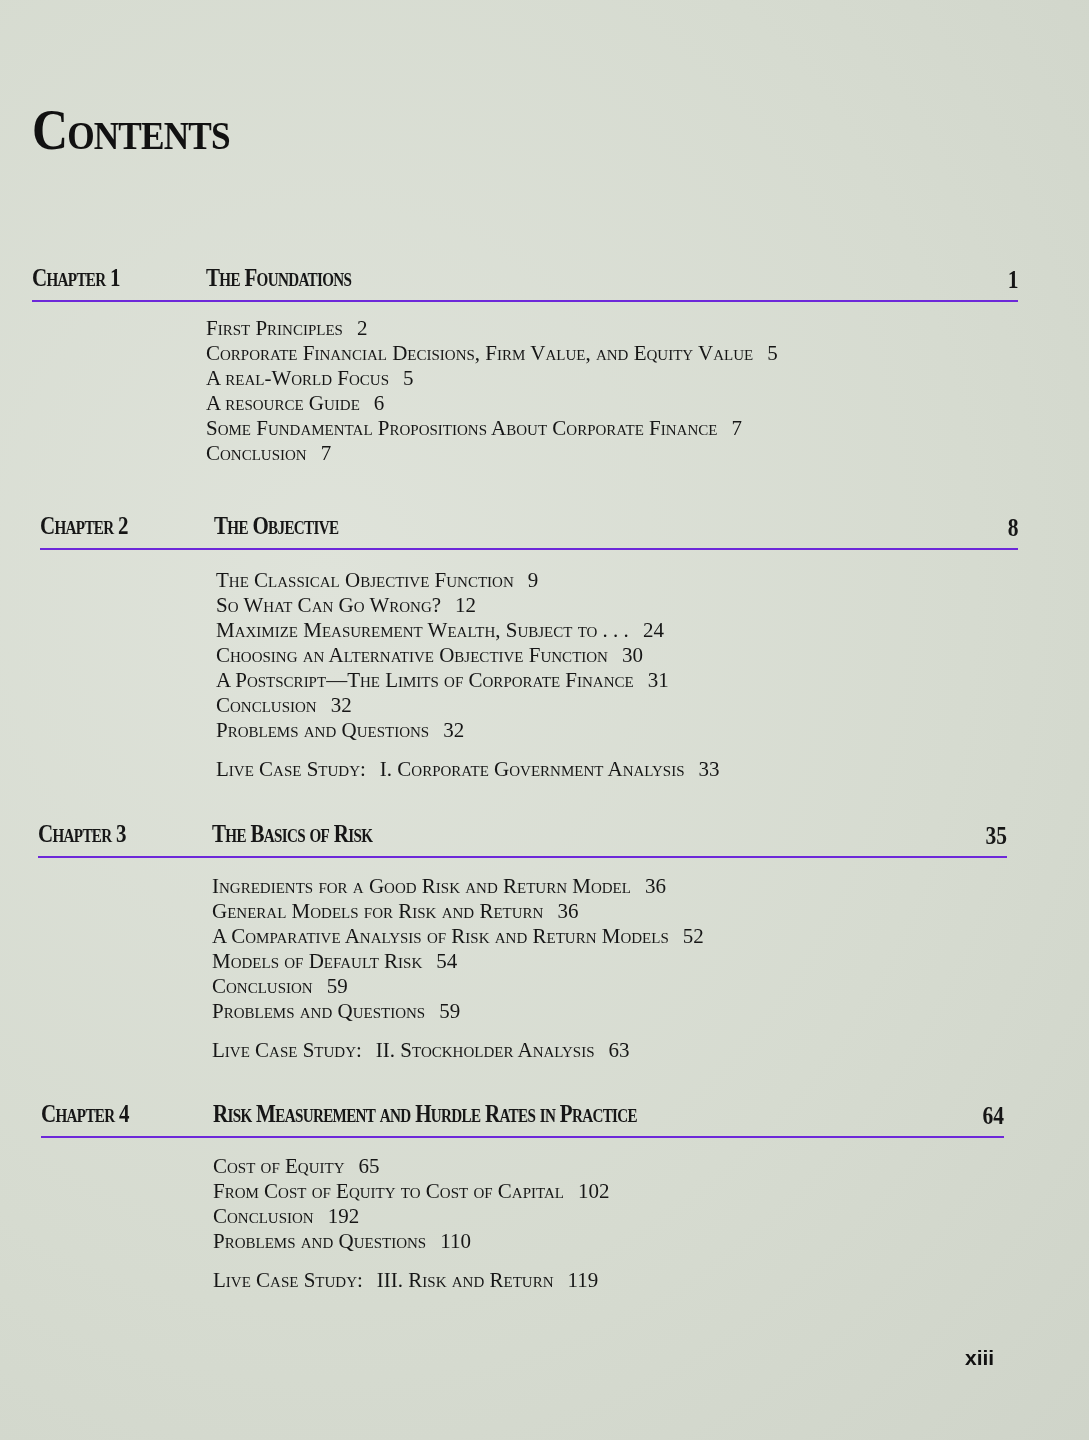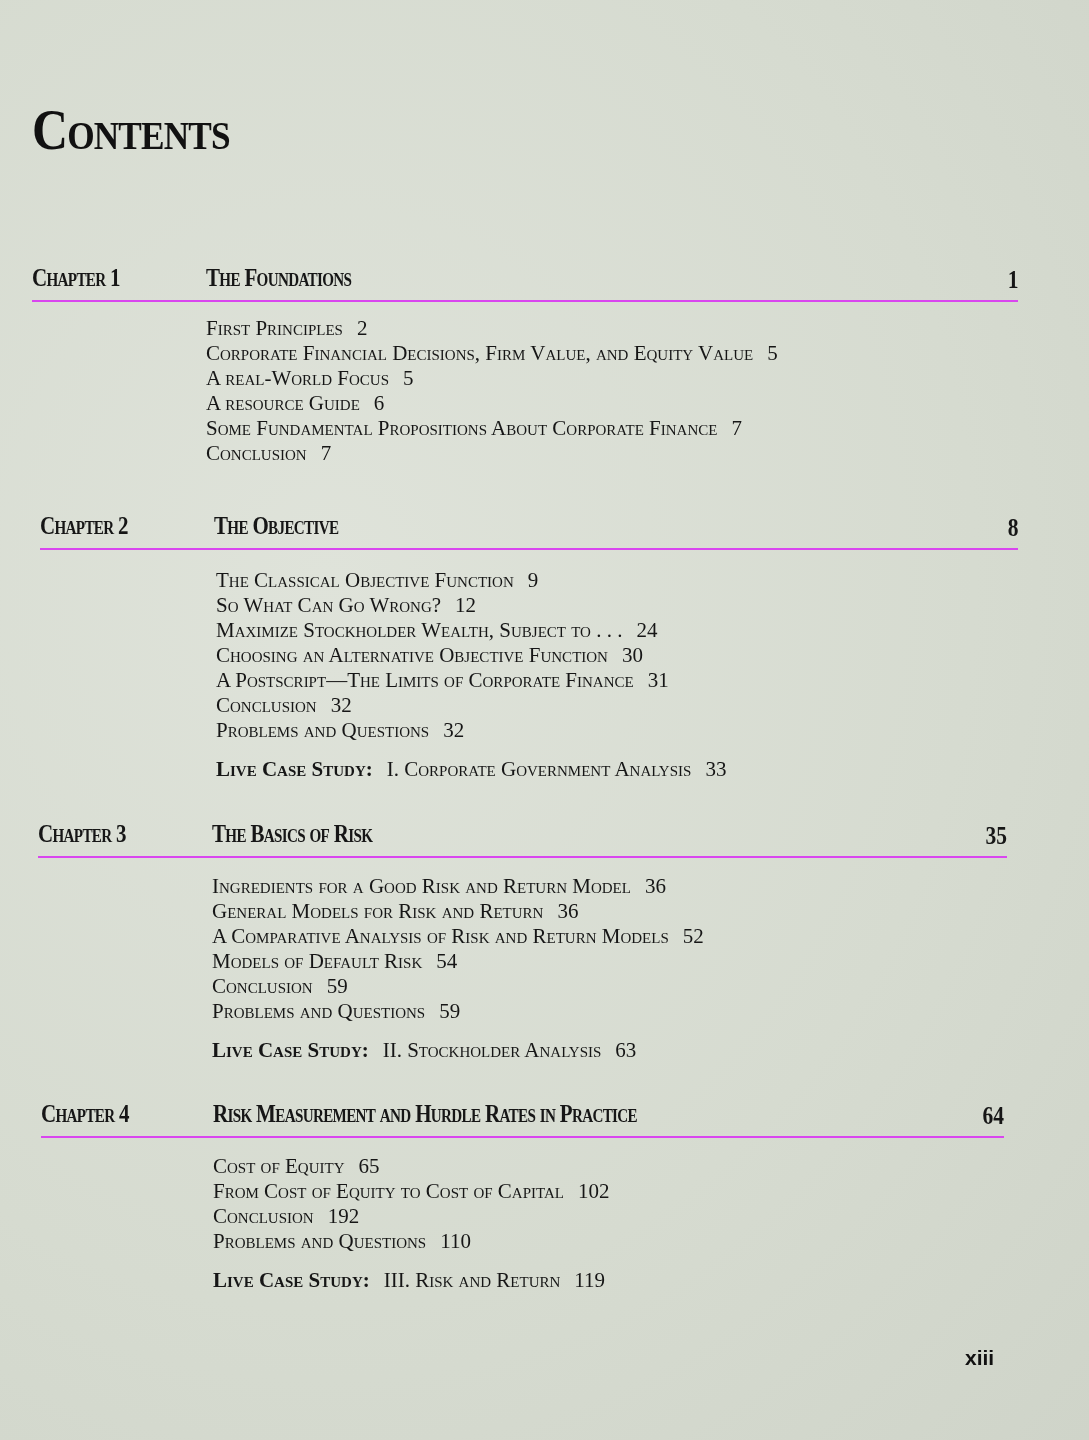--- a/index.html
+++ b/index.html
@@ -16,21 +16,21 @@
     font-family: "Liberation Serif", serif;
     font-weight: bold; font-variant: small-caps;
     font-size: 58px; letter-spacing: -1px; transform: scaleX(0.86); transform-origin: left;
     color: #111;
   }
   .chapter {
     position: absolute;
   }
   .ch-head {
     position: relative; height: 34px;
-    border-bottom: 2px solid #d946ef;
+    border-bottom: 2px solid #6d28d9;
   }
   .ch-label, .ch-title {
     position: absolute; bottom: 8px;
     font-weight: bold; font-variant: small-caps;
     font-size: 25px; letter-spacing: -0.8px;
     transform: scaleX(0.84); transform-origin: left bottom;
     white-space: nowrap;
   }
   .ch-label { left: 0; }
   .ch-title { left: 174px; }
@@ -38,21 +38,21 @@
     position: absolute; right: 0; bottom: 6px;
     font-weight: bold; font-size: 25px; transform: scaleX(0.86); transform-origin: right bottom;
   }
   .entries { margin-left: 174px; margin-top: 16px; }
   .entry {
     font-variant: small-caps; font-size: 21px; line-height: 25px;
     white-space: nowrap;
   }
   .entry .pg { margin-left: 14px; font-variant: normal; }
   .case { margin-top: 14px; font-size: 21px; line-height: 25px; font-variant: small-caps; white-space: nowrap; }
-  .case .case-label { font-weight: bold; }
+  .case .case-label { font-weight: normal; }
   .case .case-title { margin-left: 14px; }
   .case .pg { margin-left: 14px; }
   .folio {
     position: absolute; left: 965px; top: 1346px;
     font-family: "Liberation Sans", "DejaVu Sans", sans-serif;
     font-weight: bold; font-size: 21px; color: #111; text-align: right;
   }
 </style>
 </head>
 <body>
@@ -77,21 +77,21 @@
 
 <div class="chapter" style="left:40px; top:508px; width:978px;">
   <div class="ch-head" style="height:40px;">
     <span class="ch-label">Chapter 2</span>
     <span class="ch-title">The Objective</span>
     <span class="ch-page">8</span>
   </div>
   <div class="entries" style="margin-top:18px; margin-left:176px;">
     <div class="entry"><span>The Classical Objective Function</span><span class="pg">9</span></div>
     <div class="entry"><span>So What Can Go Wrong?</span><span class="pg">12</span></div>
-    <div class="entry"><span>Maximize Stockholder Wealth, Subject to . . .</span><span class="pg">24</span></div>
+    <div class="entry"><span>Maximize Measurement Wealth, Subject to . . .</span><span class="pg">24</span></div>
     <div class="entry"><span>Choosing an Alternative Objective Function</span><span class="pg">30</span></div>
     <div class="entry"><span>A Postscript—The Limits of Corporate Finance</span><span class="pg">31</span></div>
     <div class="entry"><span>Conclusion</span><span class="pg">32</span></div>
     <div class="entry"><span>Problems and Questions</span><span class="pg">32</span></div>
     <div class="case"><span class="case-label">Live Case Study:</span><span class="case-title">I. Corporate Government Analysis</span><span class="pg">33</span></div>
   </div>
 </div>
 
 <div class="chapter" style="left:38px; top:818px; width:969px;">
   <div class="ch-head" style="height:38px;">

